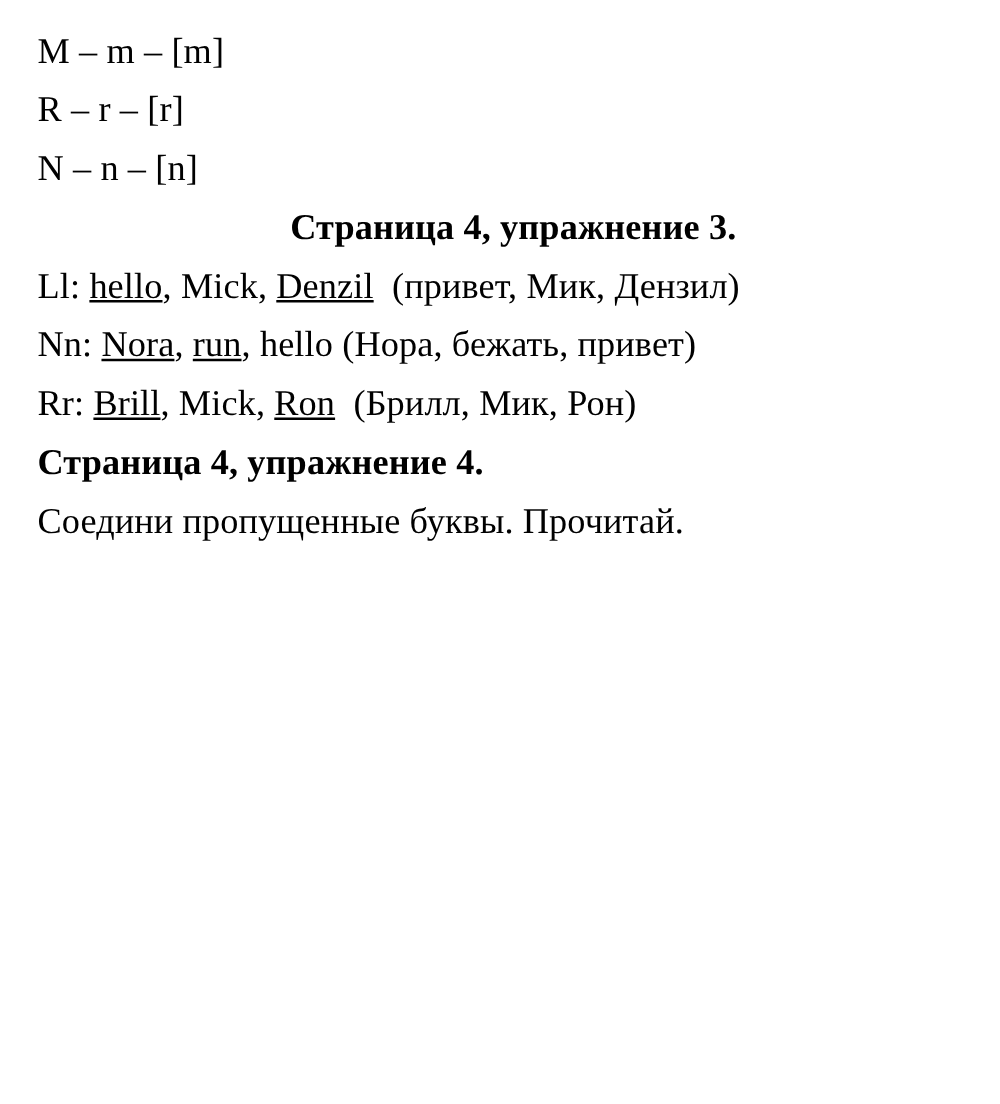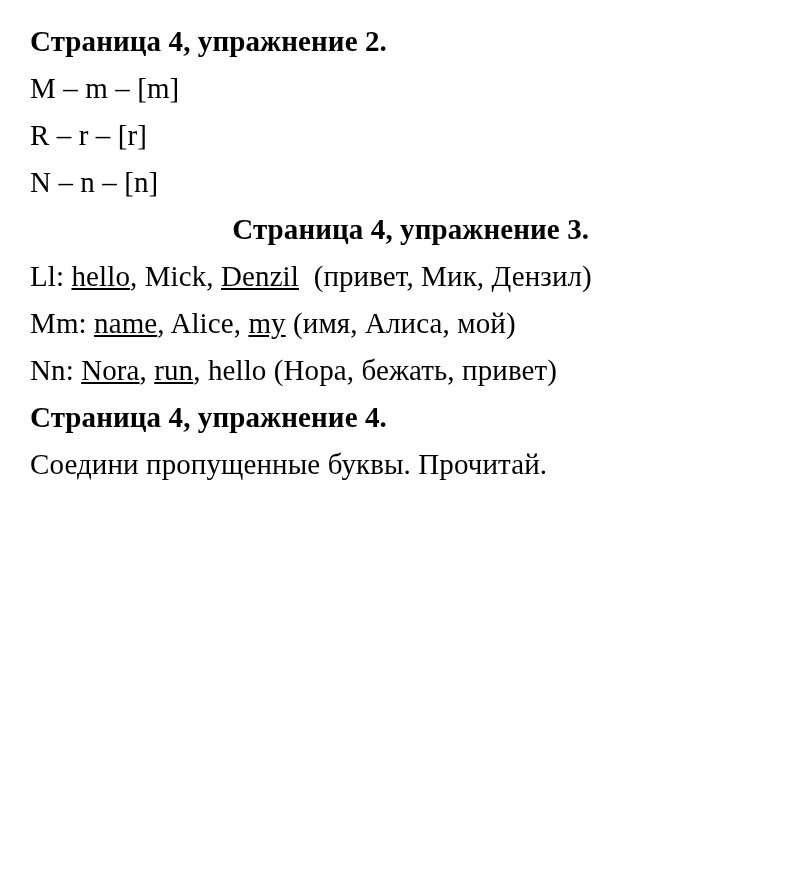--- a/index.html
+++ b/index.html
@@ -43,35 +43,34 @@
   .exercise-block {
     display: block;
   }
 </style>
 </head>
 <body>
 
 <div class="page">
 
   <div class="exercise-block">
-    <p class="line heading">Страница 4, упражнение 2.</p>
     <p class="line">M – m – [m]</p>
     <p class="line">R – r – [r]</p>
     <p class="line">N – n – [n]</p>
   </div>
 
   <div class="exercise-block">
     <p class="line heading-indent"> Страница 4, упражнение 3.</p>
 
     <p class="line"><span>Ll:</span> <span class="ul">hello</span><span>, </span><span>Mick</span><span>, </span><span class="ul">Denzil</span><span>  (привет, Мик, Дензил)</span></p>
 
-    <p class="line"><span>Mm:</span> <span class="ul">name</span><span>, </span><span>Alice</span><span>, </span><span class="ul">my</span><span> (имя, Алиса, мой)</span></p>
 
     <p class="line"><span>Nn:</span> <span class="ul">Nora</span><span>, </span><span class="ul">run</span><span>, </span><span>hello</span><span> (Нора, бежать, привет)</span></p>
 
+    <p class="line"><span>Rr:</span> <span class="ul">Brill</span><span>, </span><span>Mick</span><span>, </span><span class="ul">Ron</span><span>  (Брилл, Мик, Рон)</span></p>
   </div>
 
   <div class="exercise-block">
     <p class="line heading">Страница 4, упражнение 4.</p>
     <p class="line">Соедини пропущенные буквы. Прочитай.</p>
   </div>
 
 </div>
 
 </body></html>

